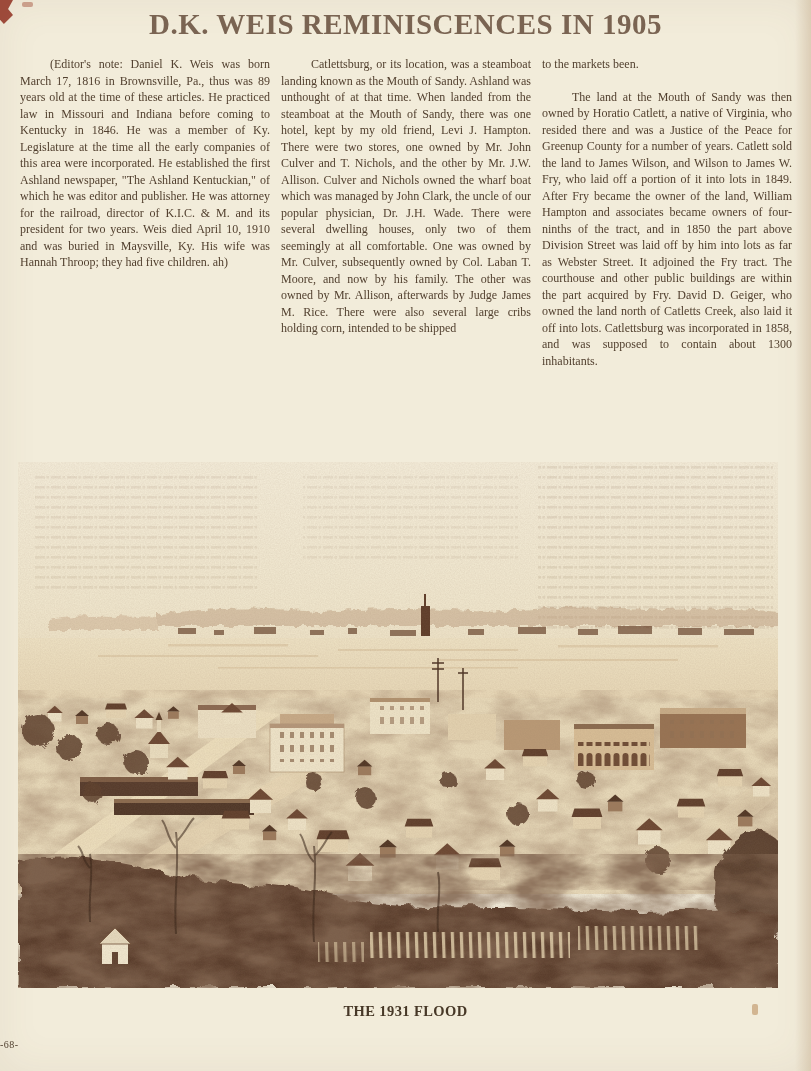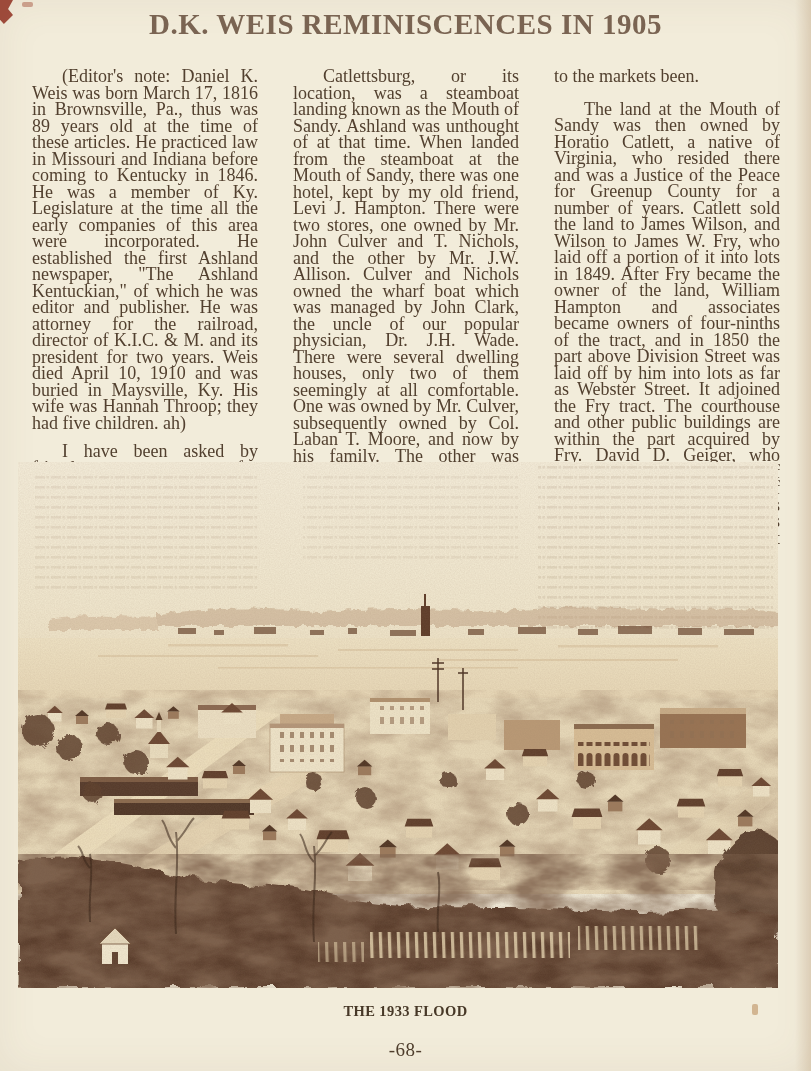--- a/index.html
+++ b/index.html
@@ -35,61 +35,60 @@
     margin:0;text-align:center;
     font-size:29px;font-weight:bold;letter-spacing:.5px;
     color:#7a6452;
   }
   .cols{
     position:absolute;top:56px;left:20px;width:772px;
     display:flex;gap:11px;
   }
   .col{flex:1;min-width:0;}
   .col p{
-    margin:12px;
-    font-size:18px;line-height:16.5px;
+    margin:0;
+    font-size:12px;line-height:16.5px;
     color:#52402f;
     text-align:justify;
     text-indent:30px;
   }
   .col p.noindent{text-indent:0;}
   .col p.gap-top{margin-top:16px;}
   figure.photo{
     position:absolute;top:462px;left:18px;width:760px;height:526px;
     margin:0;padding:0;
   }
   figure.photo svg{display:block;width:760px;height:526px;}
   .caption{
     position:absolute;top:1003px;left:0;width:100%;
     text-align:center;
     font-size:14.5px;font-weight:bold;letter-spacing:.4px;
     color:#473827;
   }
   .pageno{
     position:absolute;top:1039px;left:0;width:100%;
-    text-align:center;
-    font-size:19px;color:#4e3d2c;letter-spacing:.5px;
+    text-align:left;
+    font-size:10px;color:#4e3d2c;letter-spacing:.5px;
   }
 </style>
 </head>
 <body>
 
 <div class="page">
 
   <div class="mark-tl"></div>
   <div class="mark-tl2"></div>
   <div class="edge-right"></div>
   <div class="mark-br"></div>
 
   <h1 class="title">D.K. WEIS REMINISCENCES IN 1905</h1>
 
   <div class="cols">
     <div class="col">
       <p>(Editor's note: Daniel K. Weis was born March 17, 1816 in Brownsville, Pa., thus was 89 years old at the time of these articles. He practiced law in Missouri and Indiana before coming to Kentucky in 1846. He was a member of Ky. Legislature at the time all the early companies of this area were incorporated. He established the first Ashland newspaper, "The Ashland Kentuckian," of which he was editor and publisher. He was attorney for the railroad, director of K.I.C. &amp; M. and its president for two years. Weis died April 10, 1910 and was buried in Maysville, Ky. His wife was Hannah Throop; they had five children. ah)</p>
-      <p>I have been asked by friends to prepare for publication my early recollections of the past sixty years. I will necessarily be compelled to tax my memory greatly as to the dates of many incidents of more than a half century</p>
     </div>
     <div class="col">
       <p>Catlettsburg, or its location, was a steamboat landing known as the Mouth of Sandy. Ashland was unthought of at that time. When landed from the steamboat at the Mouth of Sandy, there was one hotel, kept by my old friend, Levi J. Hampton. There were two stores, one owned by Mr. John Culver and T. Nichols, and the other by Mr. J.W. Allison. Culver and Nichols owned the wharf boat which was managed by John Clark, the uncle of our popular physician, Dr. J.H. Wade. There were several dwelling houses, only two of them seemingly at all comfortable. One was owned by Mr. Culver, subsequently owned by Col. Laban T. Moore, and now by his family. The other was owned by Mr. Allison, afterwards by Judge James M. Rice. There were also several large cribs holding corn, intended to be shipped</p>
     </div>
     <div class="col">
       <p class="noindent">to the markets been.</p>
       <p class="gap-top">The land at the Mouth of Sandy was then owned by Horatio Catlett, a native of Virginia, who resided there and was a Justice of the Peace for Greenup County for a number of years. Catlett sold the land to James Wilson, and Wilson to James W. Fry, who laid off a portion of it into lots in 1849. After Fry became the owner of the land, William Hampton and associates became owners of four-ninths of the tract, and in 1850 the part above Division Street was laid off by him into lots as far as Webster Street. It adjoined the Fry tract. The courthouse and other public buildings are within the part acquired by Fry. David D. Geiger, who owned the land north of Catletts Creek, also laid it off into lots. Catlettsburg was incorporated in 1858, and was supposed to contain about 1300 inhabitants.</p>
     </div>
   </div>
 
@@ -309,16 +308,16 @@
       <g>
         <rect x="84" y="482" width="26" height="20" fill="#f3ead2"></rect>
         <path d="M81,482 L97,466 L113,482 Z" fill="#e8dcc0" stroke="#6b4a33" stroke-width="0.8"></path>
         <rect x="94" y="490" width="6" height="12" fill="#5f4130"></rect>
       </g>
 
       <rect x="0" y="0" width="760" height="526" filter="url(#grain)" opacity="0.5"></rect>
     </svg>
   </figure>
 
-  <div class="caption">THE 1933 FLOOD</div>
+  <div class="caption">THE 1931 FLOOD</div>
   <div class="pageno">-68-</div>
 
 </div>
 
 </body></html>

